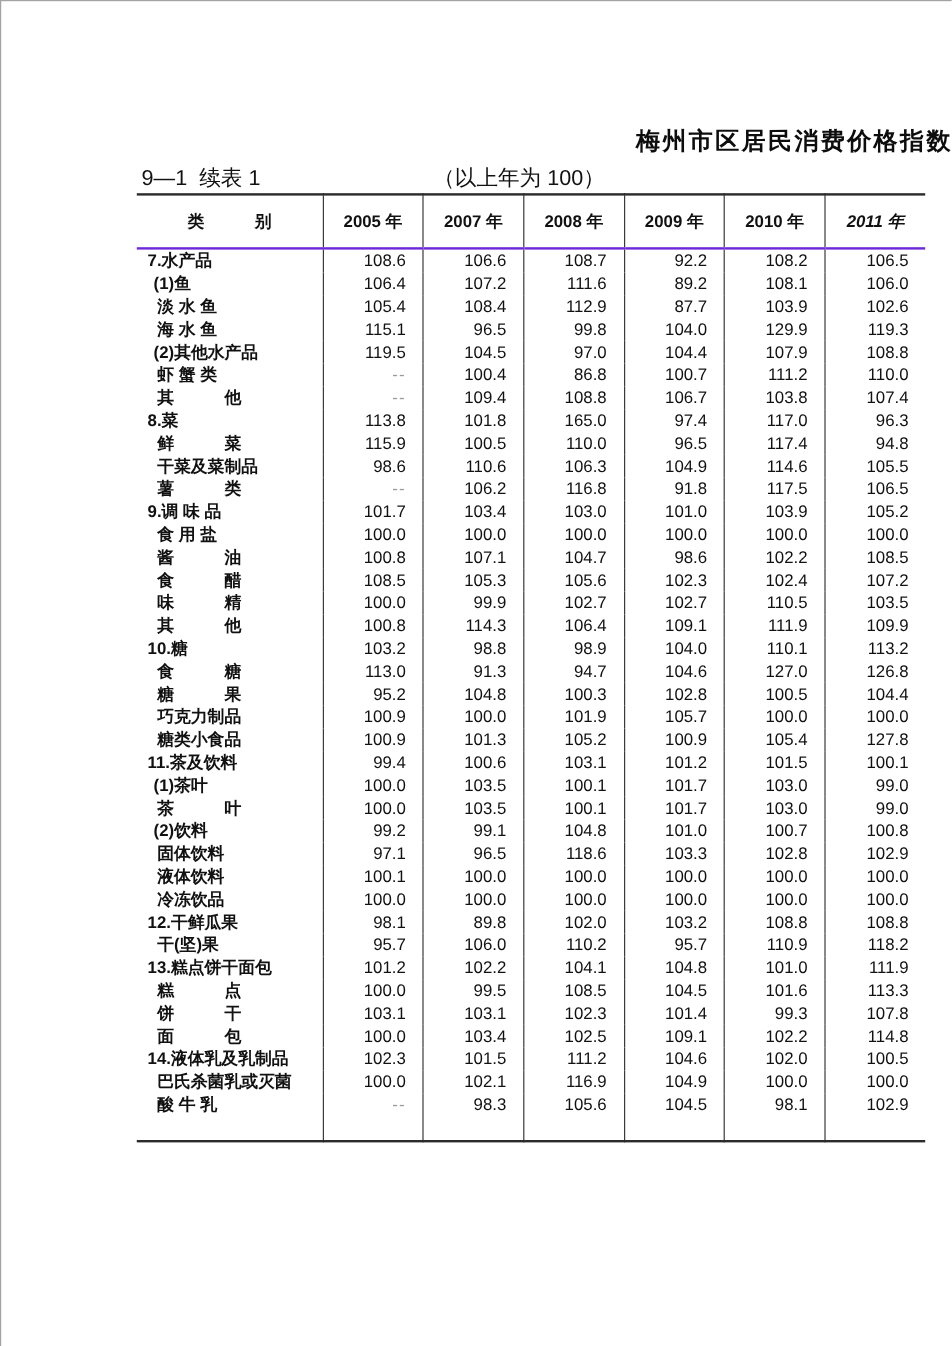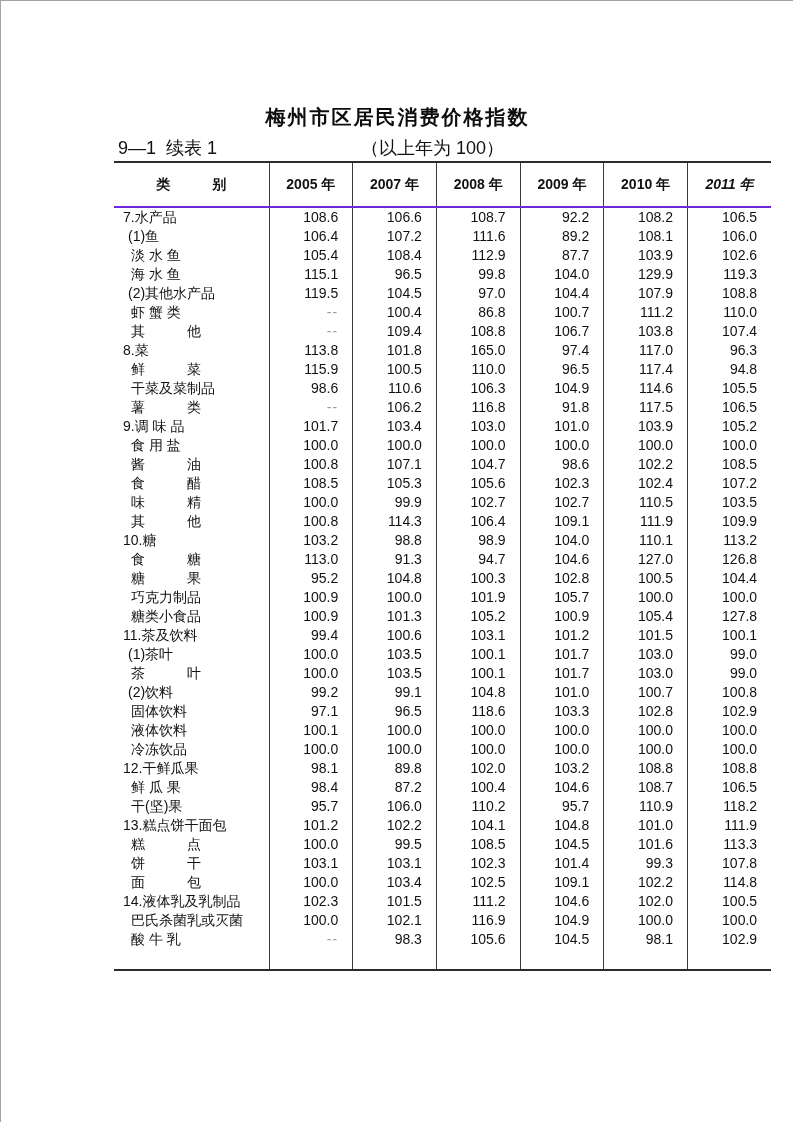--- a/index.html
+++ b/index.html
@@ -13,21 +13,21 @@
     color: #111111;
     overflow: hidden;
   }
   .page { position: relative; width: 793px; height: 1122px; }
 
   .doc-title {
     position: absolute;
     top: 103px;
     left: 0;
     width: 100%;
-    text-align: center;
+    text-align: right;
     font-size: 20px;
     font-weight: bold;
     letter-spacing: 2px;
     color: #0d0d0d;
     white-space: pre;
   }
 
   .subtitle-row { position: absolute; top: 135px; left: 0; width: 100%; height: 20px; font-size: 18px; }
   .table-label { position: absolute; left: 117px; top: 0; white-space: pre; }
   .table-note  { position: absolute; left: 360px; top: 0; white-space: pre; }
@@ -60,21 +60,21 @@
   tbody td {
     border-right: 1px solid #3a3a3a;
     font-size: 14px;
     height: 19px;
     line-height: 19px;
     vertical-align: middle;
     white-space: pre;
   }
   tbody td:last-child { border-right: none; }
 
-  td.lab { text-align: left; }
+  td.lab { text-align: left; font-weight: bold; }
   td.lab.ind0 { padding-left: 9px; }
   td.lab.ind1 { padding-left: 14px; }
   td.lab.ind2 { padding-left: 17px; }
 
   td.num { text-align: right; padding-right: 14px; }
   td.num.missing { color: #9a9a9a; letter-spacing: 1px; }
 
   tr.spacer td { height: 21px; }
 </style>
 </head>
@@ -375,29 +375,20 @@
         <tr>
           <td class="lab ind0">12.干鲜瓜果</td>
           <td class="num">98.1</td>
           <td class="num">89.8</td>
           <td class="num">102.0</td>
           <td class="num">103.2</td>
           <td class="num">108.8</td>
           <td class="num">108.8</td>
         </tr>
         <tr>
-          <td class="lab ind2">鲜 瓜 果</td>
-          <td class="num">98.4</td>
-          <td class="num">87.2</td>
-          <td class="num">100.4</td>
-          <td class="num">104.6</td>
-          <td class="num">108.7</td>
-          <td class="num">106.5</td>
-        </tr>
-        <tr>
           <td class="lab ind2">干(坚)果</td>
           <td class="num">95.7</td>
           <td class="num">106.0</td>
           <td class="num">110.2</td>
           <td class="num">95.7</td>
           <td class="num">110.9</td>
           <td class="num">118.2</td>
         </tr>
         <tr>
           <td class="lab ind0">13.糕点饼干面包</td>

